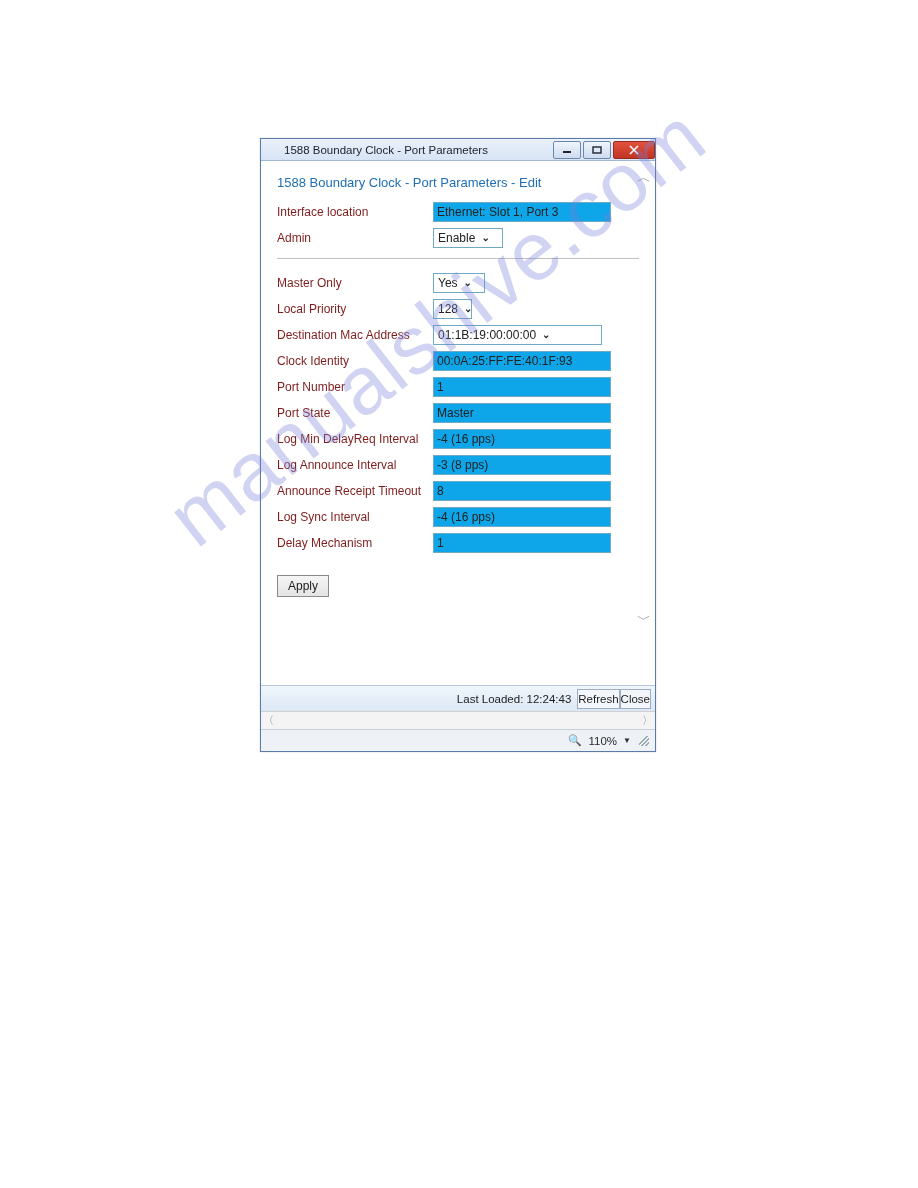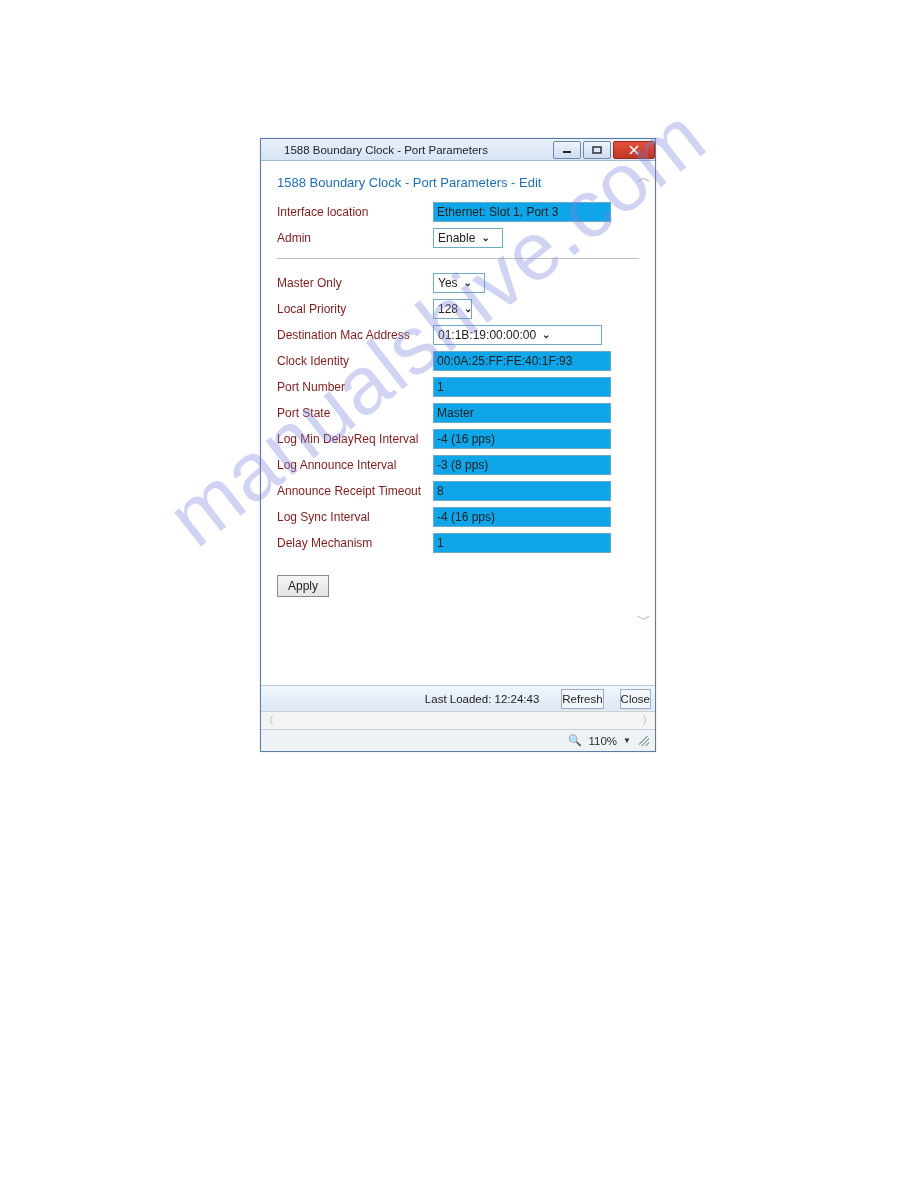--- a/index.html
+++ b/index.html
@@ -143,21 +143,21 @@
     font-size: 14px;
   }
 
   .footer-bar {
     height: 26px;
     background: linear-gradient(#f0f6fc, #dce8f5);
     border-top: 1px solid #b8c9de;
     display: flex;
     align-items: center;
     justify-content: flex-end;
-    gap: 16px;
+    gap: 0;
     padding: 0 4px;
   }
   .footer-text {
     font-size: 11.5px;
     margin-right: 6px;
   }
   .footer-btn {
     border: 1px solid #9eadc2;
     background: #f3f7fc;
     height: 20px;

